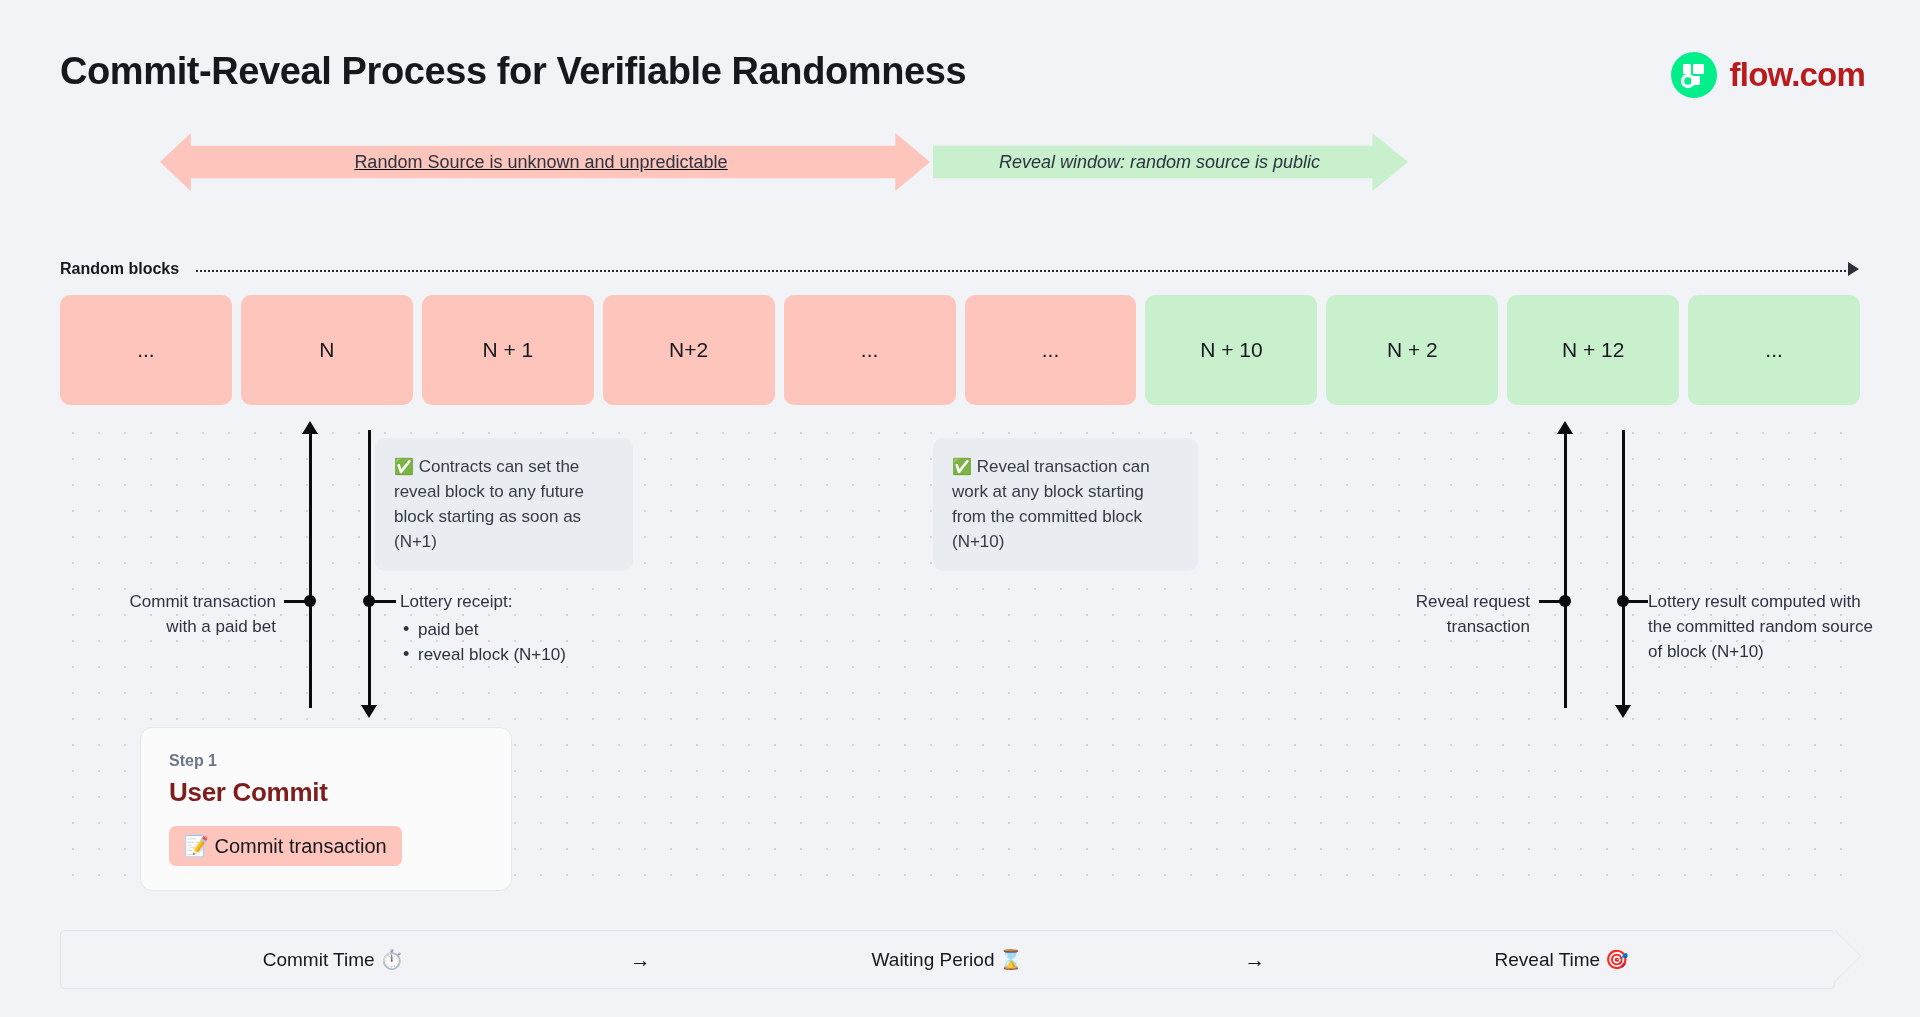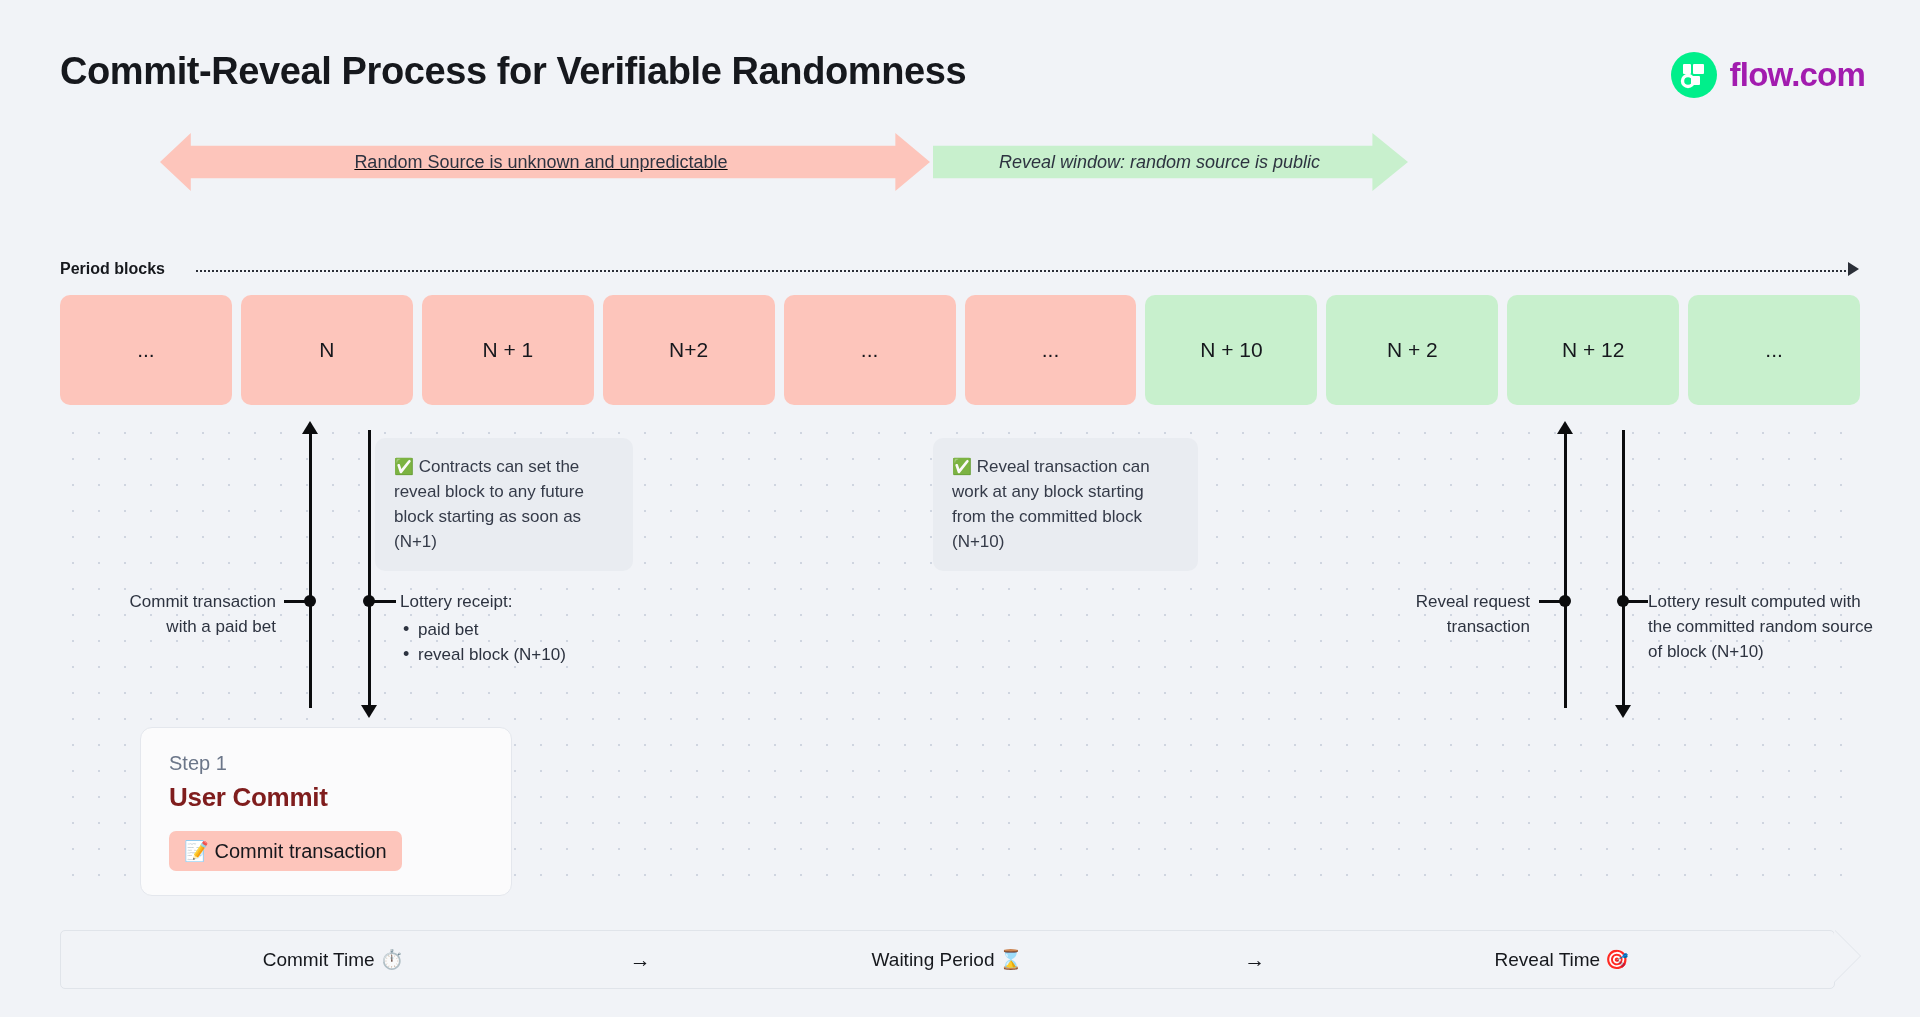--- a/index.html
+++ b/index.html
@@ -13,21 +13,21 @@
 
   
   #title {
     position: absolute; left: 60px; top: 50px;
     font-size: 38px; font-weight: 700; color: #16181d;
     letter-spacing: -0.4px; white-space: nowrap;
   }
   #logo { position: absolute; right: 55px; top: 52px; display: flex; align-items: center; gap: 13px; }
   #logo-mark { width: 46px; height: 46px; border-radius: 50%; background: #00ef8b; position: relative; }
   #logo-mark svg { position: absolute; left: 0; top: 0; }
-  #logo-text { font-size: 33px; font-weight: 700; color: #a21caf; letter-spacing: -0.8px; }
+  #logo-text { font-size: 33px; font-weight: 700; color: #b91c1c; letter-spacing: -0.8px; }
 
   
   .banner { position: absolute; height: 58px; display: flex; align-items: center; justify-content: center; }
   .banner span { font-size: 18px; color: #2d3340; position: relative; z-index: 2; }
   #banner-pink {
     left: 160px; top: 133px; width: 770px; background: #fdc5bb;
     clip-path: polygon(0% 50%, 4.0% 0%, 4.0% 22%, 95.5% 22%, 95.5% 0%, 100% 50%, 95.5% 100%, 95.5% 78%, 4.0% 78%, 4.0% 100%);
     text-decoration: underline;
   }
   #banner-green {
@@ -101,21 +101,21 @@
     content: "•"; position: absolute; left: 3px; top: -1px; color: #2d3340; font-size: 18px;
   }
   #txt-reveal-req { left: 1370px; top: 589px; width: 160px; text-align: right; }
   #txt-lottery-res { left: 1648px; top: 589px; width: 225px; }
 
   
   .step-card {
     position: absolute; background: #fbfbfc; border: 1px solid #e4e7ed;
     border-radius: 12px; padding: 24px 28px; width: 372px;
   }
-  .step-eyebrow { font-size: 20px; font-weight: 400; color: #6b7689; margin-bottom: 7px; }
+  .step-eyebrow { font-size: 16px; font-weight: 700; color: #6b7689; margin-bottom: 7px; }
   .step-title { font-size: 26px; font-weight: 700; color: #7f1d1d; margin-bottom: 18px; letter-spacing: -0.3px; }
   .step-pill {
     display: inline-block; border-radius: 7px; padding: 8px 15px;
     font-size: 20px; color: #16181d;
   }
   .pill-pink { background: #fdc5bb; }
   .pill-green { background: #c8f0cd; }
   #step1 { left: 140px; top: 727px; }
   #step2 { left: 1388px; top: 727px; }
 
@@ -156,21 +156,21 @@
     <div id="logo-text">flow.com</div>
   </div>
 
   <div class="banner" id="banner-pink">
     <span>Random Source is unknown and unpredictable</span>
   </div>
   <div class="banner" id="banner-green">
     <span>Reveal window: random source is public</span>
   </div>
 
-  <div id="chain-label">Period blocks</div>
+  <div id="chain-label">Random blocks</div>
   <div id="chain-line"></div>
   <div id="chain-arrow"></div>
 
   <div id="blocks">
     <div class="block pink">...</div>
     <div class="block pink">N</div>
     <div class="block pink">N + 1</div>
     <div class="block pink">N+2</div>
     <div class="block pink">...</div>
     <div class="block pink">...</div>

